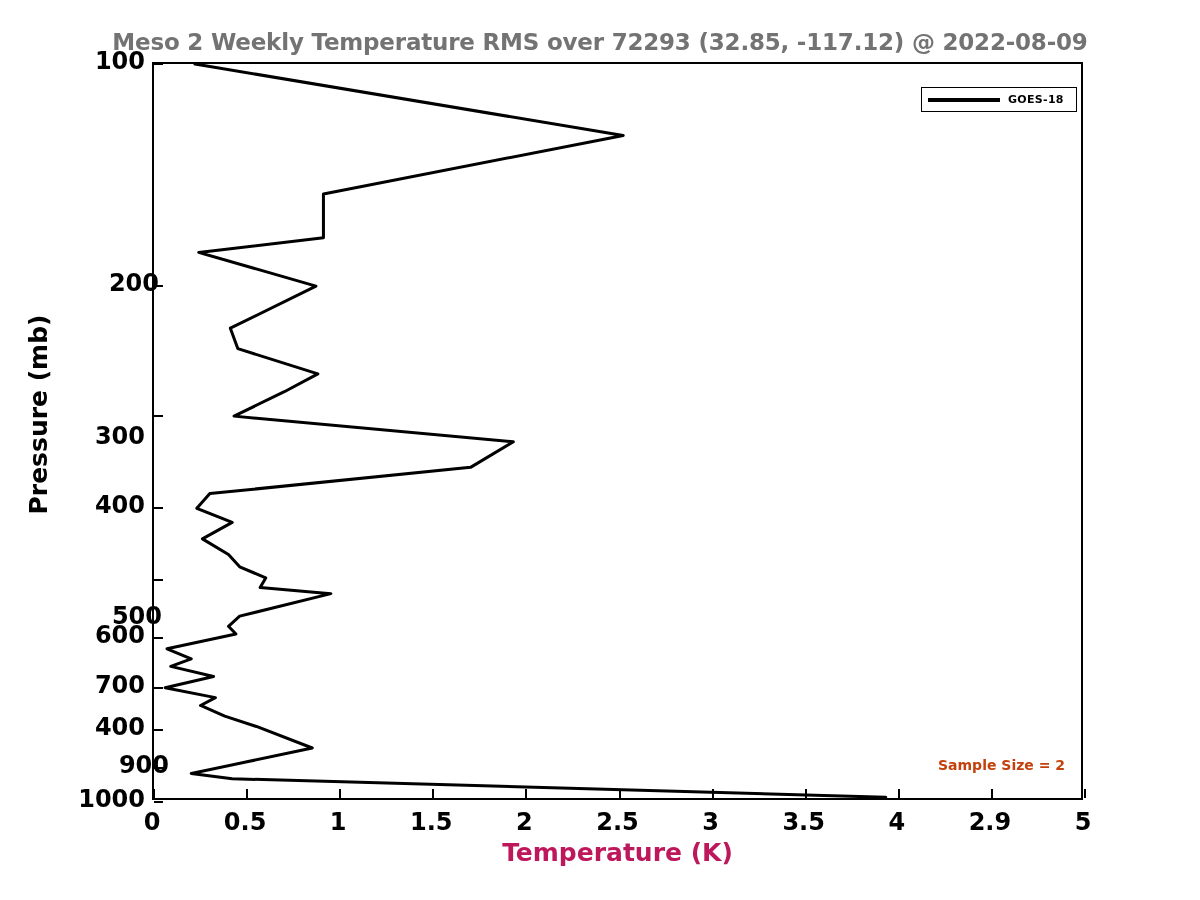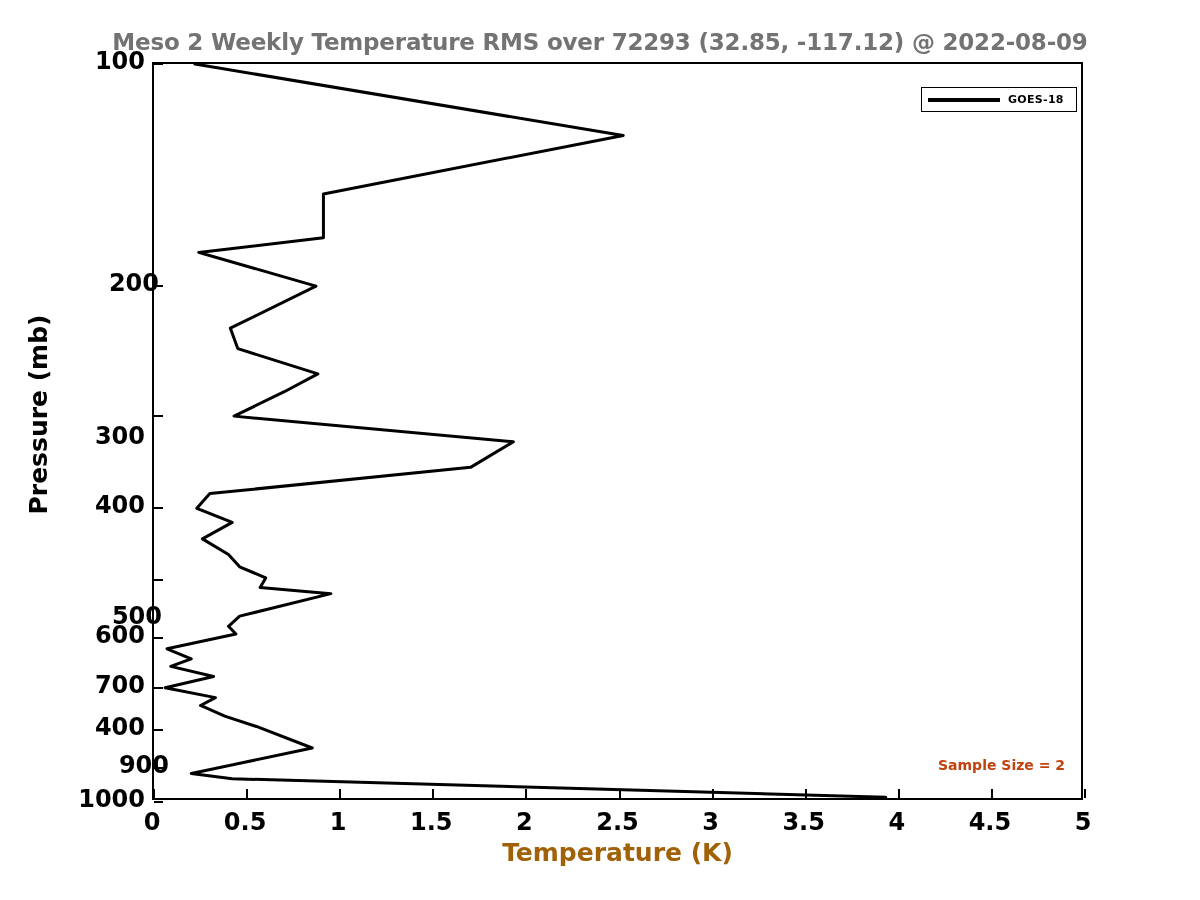--- a/index.html
+++ b/index.html
@@ -79,21 +79,21 @@
     line-height: 1;
   }
   #xaxis-label {
     position: absolute;
     left: 152px;
     top: 838px;
     width: 931px;
     text-align: center;
     font-size: 25px;
     font-weight: bold;
-    color: #a16207;
+    color: #be185d;
     white-space: nowrap;
   }
   #yaxis-label {
     position: absolute;
     left: -62px;
     top: 400px;
     width: 200px;
     text-align: center;
     font-size: 25px;
     font-weight: bold;
@@ -165,21 +165,21 @@
   <div id="xtick-labels">
       <div class="xtick-label" style="left: 112px; width: 80px; top: 810px;">0</div>
       <div class="xtick-label" style="left: 205.1px; width: 80px; top: 810px;">0.5</div>
       <div class="xtick-label" style="left: 298.2px; width: 80px; top: 810px;">1</div>
       <div class="xtick-label" style="left: 391.3px; width: 80px; top: 810px;">1.5</div>
       <div class="xtick-label" style="left: 484.4px; width: 80px; top: 810px;">2</div>
       <div class="xtick-label" style="left: 577.5px; width: 80px; top: 810px;">2.5</div>
       <div class="xtick-label" style="left: 670.6px; width: 80px; top: 810px;">3</div>
       <div class="xtick-label" style="left: 763.7px; width: 80px; top: 810px;">3.5</div>
       <div class="xtick-label" style="left: 856.8px; width: 80px; top: 810px;">4</div>
-      <div class="xtick-label" style="left: 949.9px; width: 80px; top: 810px;">4.5</div>
+      <div class="xtick-label" style="left: 949.9px; width: 80px; top: 810px;">2.9</div>
       <div class="xtick-label" style="left: 1043px; width: 80px; top: 810px;">5</div>
     </div>
 
   <div id="plot-area">
     <svg id="data-svg" viewBox="0 0 931 738" preserveAspectRatio="none">
       <polyline id="series-line" fill="none" stroke="#000000" stroke-width="3" stroke-linejoin="round" stroke-linecap="round" points="40.96,0.00 469.22,71.52 169.44,129.96 169.44,173.82 44.69,188.39 161.99,222.16 76.34,264.16 83.79,284.58 163.86,309.93 130.34,327.71 80.07,352.12 359.37,377.77 316.54,403.35 55.86,429.56 42.83,444.32 78.20,458.43 48.41,474.87 74.48,490.51 85.65,502.76 111.72,513.91 106.13,523.44 176.89,529.64 85.65,552.16 74.48,562.30 81.93,569.97 13.03,584.79 37.24,594.96 16.76,602.39 59.58,612.50 11.17,623.68 61.45,633.60 46.55,641.49 70.76,652.14 102.41,662.45 158.27,684.02 37.24,709.53 78.20,714.74 731.77,733.16"></polyline>
     </svg>
   <div class="tick-mark ytick-mark" style="top: -1px;"></div>
       <div class="tick-mark ytick-mark" style="top: 221.16px;"></div>
       <div class="tick-mark ytick-mark" style="top: 351.115px;"></div>

